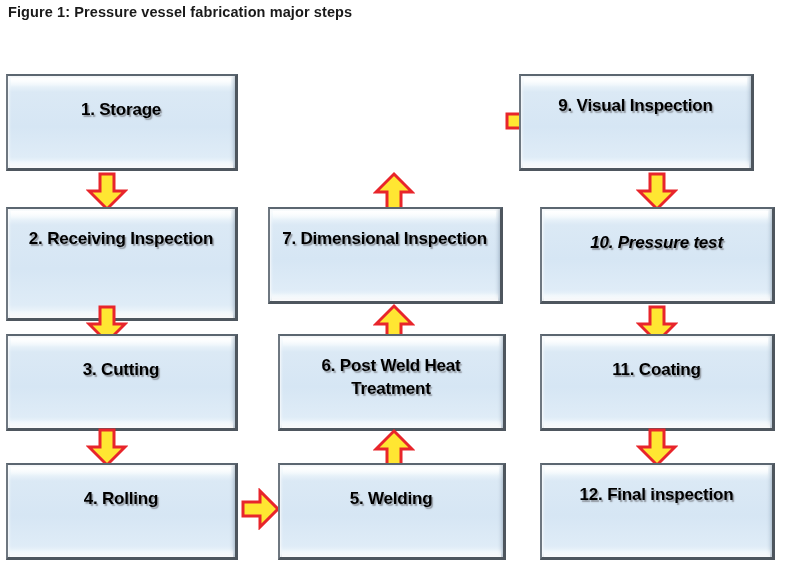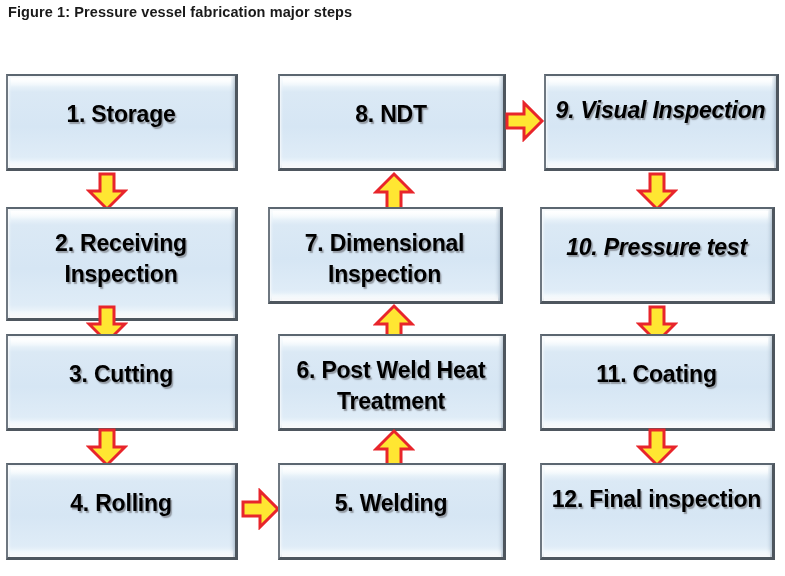--- a/index.html
+++ b/index.html
@@ -72,21 +72,21 @@
     background: linear-gradient(to top, rgba(255,255,255,0.9), rgba(255,255,255,0.0));
     pointer-events: none;
   }
 
   .proc-label {
     position: absolute;
     left: 7px;
     right: 8px;
     top: 22px;
     text-align: center;
-    font-size: 23px;
+    font-size: 17px;
     font-weight: bold;
     color: #000000;
     line-height: 1.33;
     letter-spacing: -0.2px;
     text-shadow: 1.5px 1.5px 1.2px rgba(90,90,95,0.55);
     z-index: 2;
   }
   .proc-box.two-line .proc-label { top: 19px; }
   .proc-box.one-line .proc-label { top: 23px; }
 
@@ -136,23 +136,20 @@
   <div class="proc-box one-line" style="left:6px;  top:463px; width:232px; height:97px;">
     <div class="proc-label">4. Rolling</div>
   </div>
 
   <div class="flow-arrow" style="left:241px; top:488px;">
     <svg width="40" height="42" viewBox="0 0 40 42" aria-hidden="true">
       <polygon points="2,14 19,14 19,3 37,21 19,39 19,28 2,28" fill="#ffe632" stroke="#e8252b" stroke-width="3" stroke-linejoin="miter"></polygon>
     </svg>
   </div>
 
-  <div class="proc-box one-line" style="left:278px; top:74px;  width:228px; height:97px;">
-    <div class="proc-label">8. NDT</div>
-  </div>
 
   <div class="flow-arrow" style="left:373px; top:171px;">
     <svg width="42" height="40" viewBox="0 0 42 40" aria-hidden="true">
       <polygon points="21,3 39,21 28,21 28,38 14,38 14,21 3,21" fill="#ffe632" stroke="#e8252b" stroke-width="3" stroke-linejoin="miter"></polygon>
     </svg>
   </div>
 
   <div class="proc-box two-line" style="left:268px; top:207px; width:235px; height:97px;">
     <div class="proc-label">7. Dimensional Inspection</div>
   </div>
@@ -176,21 +173,21 @@
   <div class="proc-box one-line" style="left:278px; top:463px; width:228px; height:97px;">
     <div class="proc-label">5. Welding</div>
   </div>
 
   <div class="flow-arrow" style="left:505px; top:100px;">
     <svg width="40" height="42" viewBox="0 0 40 42" aria-hidden="true">
       <polygon points="2,14 19,14 19,3 37,21 19,39 19,28 2,28" fill="#ffe632" stroke="#e8252b" stroke-width="3" stroke-linejoin="miter"></polygon>
     </svg>
   </div>
 
-  <div class="proc-box two-line" style="left:544px; top:74px;  width:235px; height:97px;font-style:italic;">
+  <div class="proc-box two-line" style="left:519px; top:74px;  width:235px; height:97px;">
     <div class="proc-label">9. Visual Inspection</div>
   </div>
 
   <div class="flow-arrow" style="left:636px; top:172px;">
     <svg width="42" height="40" viewBox="0 0 42 40" aria-hidden="true">
       <polygon points="14,2 28,2 28,19 39,19 21,37 3,19 14,19" fill="#ffe632" stroke="#e8252b" stroke-width="3" stroke-linejoin="miter"></polygon>
     </svg>
   </div>
 
   <div class="proc-box one-line" style="left:540px; top:207px; width:235px; height:97px;font-style:italic;">

